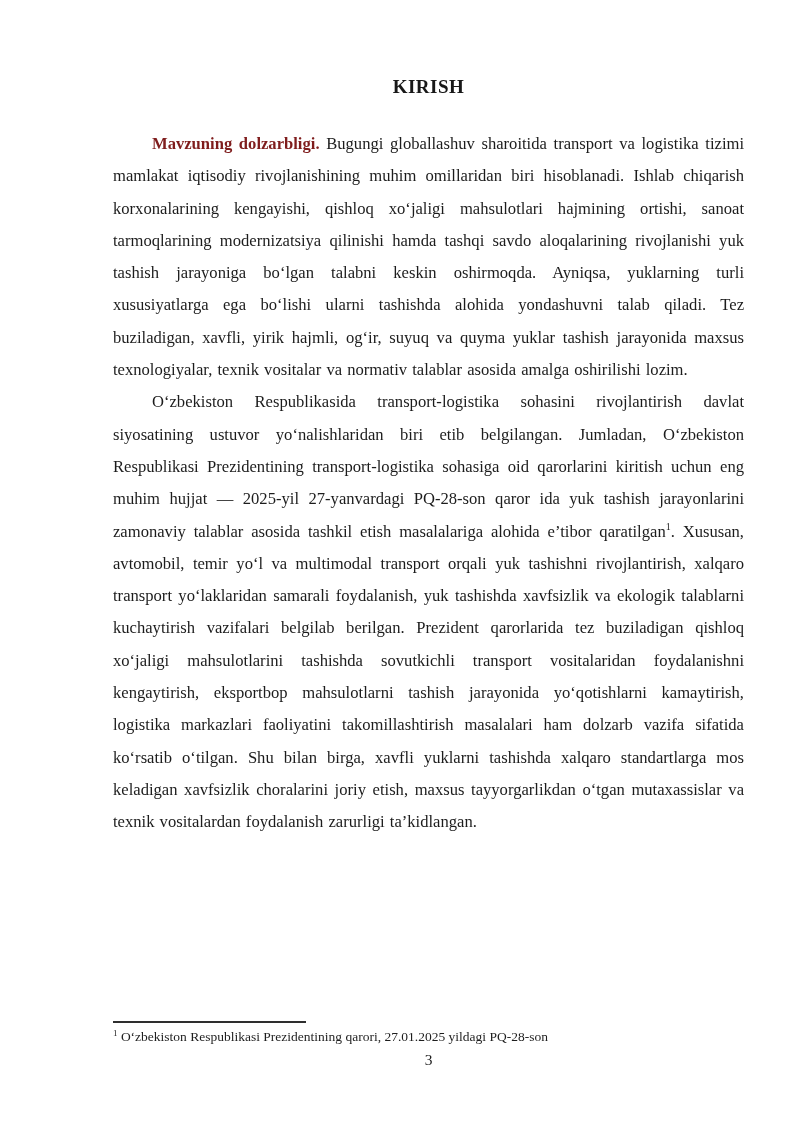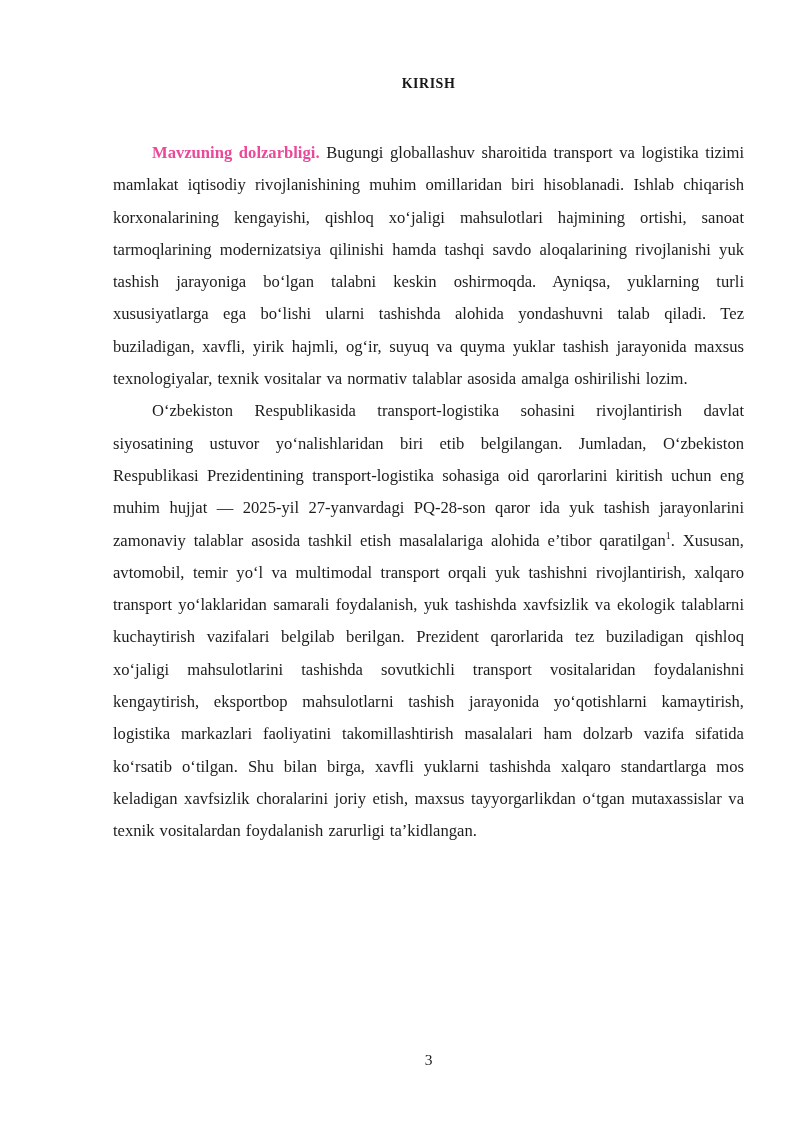--- a/index.html
+++ b/index.html
@@ -17,37 +17,37 @@
     inset: 0;
     background: #ffffff;
   }
   .content {
     position: absolute;
     left: 113px;
     top: 76px;
     width: 631px;
   }
   .doc-title {
-    margin: 0 0 45px 0;
+    margin: 0 0 30px 0;
     text-align: center;
     font-weight: bold;
-    font-size: 14px;
+    font-size: 19px;
     letter-spacing: 0.5px;
     color: #181818;
   }
   .para {
     margin: 0;
     font-size: 16.6px;
     line-height: 32.3px;
     text-align: justify;
     text-indent: 39px;
     word-spacing: 1px;
   }
   .para.fill-last { text-align-last: justify; }
-  .para b { color: #ec4899; }
+  .para b { color: #7f1d1d; }
   sup.fn-ref {
     font-size: 10px;
     line-height: 0;
     vertical-align: super;
   }
   .footnotes {
     position: absolute;
     left: 113px;
     top: 1021px;
     width: 631px;
@@ -87,16 +87,20 @@
 
     <h1 class="doc-title">KIRISH</h1>
 
     <p class="para"><b>Mavzuning dolzarbligi.</b><span> Bugungi globallashuv sharoitida transport va logistika tizimi mamlakat iqtisodiy rivojlanishining muhim omillaridan biri hisoblanadi. Ishlab chiqarish korxonalarining kengayishi, qishloq xo‘jaligi mahsulotlari hajmining ortishi, sanoat tarmoqlarining modernizatsiya qilinishi hamda tashqi savdo aloqalarining rivojlanishi yuk tashish jarayoniga bo‘lgan talabni keskin oshirmoqda. Ayniqsa, yuklarning turli xususiyatlarga ega bo‘lishi ularni tashishda alohida yondashuvni talab qiladi. Tez buziladigan, xavfli, yirik hajmli, og‘ir, suyuq va quyma yuklar tashish jarayonida maxsus texnologiyalar, texnik vositalar va normativ talablar asosida amalga oshirilishi lozim.</span></p>
 
     <p class="para"><span>O‘zbekiston Respublikasida transport-logistika sohasini rivojlantirish davlat siyosatining ustuvor yo‘nalishlaridan biri etib belgilangan. Jumladan, O‘zbekiston Respublikasi Prezidentining transport-logistika sohasiga oid qarorlarini kiritish uchun eng muhim hujjat — 2025-yil 27-yanvardagi PQ-28-son qaror ida yuk tashish jarayonlarini zamonaviy talablar asosida tashkil etish masalalariga alohida e’tibor qaratilgan</span><sup class="fn-ref">1</sup><span>. Xususan, avtomobil, temir yo‘l va multimodal transport orqali yuk tashishni rivojlantirish, xalqaro transport yo‘laklaridan samarali foydalanish, yuk tashishda xavfsizlik va ekologik talablarni kuchaytirish vazifalari belgilab berilgan. Prezident qarorlarida tez buziladigan qishloq xo‘jaligi mahsulotlarini tashishda sovutkichli transport vositalaridan foydalanishni kengaytirish, eksportbop mahsulotlarni tashish jarayonida yo‘qotishlarni kamaytirish, logistika markazlari faoliyatini takomillashtirish masalalari ham dolzarb vazifa sifatida ko‘rsatib o‘tilgan. Shu bilan birga, xavfli yuklarni tashishda xalqaro standartlarga mos keladigan xavfsizlik choralarini joriy etish, maxsus tayyorgarlikdan o‘tgan mutaxassislar va texnik vositalardan foydalanish zarurligi ta’kidlangan.</span></p>
 
 
   </div>
 
+  <div class="footnotes">
+    <div class="fn-rule"></div>
+    <div class="fn-text"><sup>1</sup><span> O‘zbekiston Respublikasi Prezidentining qarori, 27.01.2025 yildagi PQ-28-son</span></div>
+  </div>
 
   <div class="page-number">3</div>
 
 </div>
 
 </body></html>

